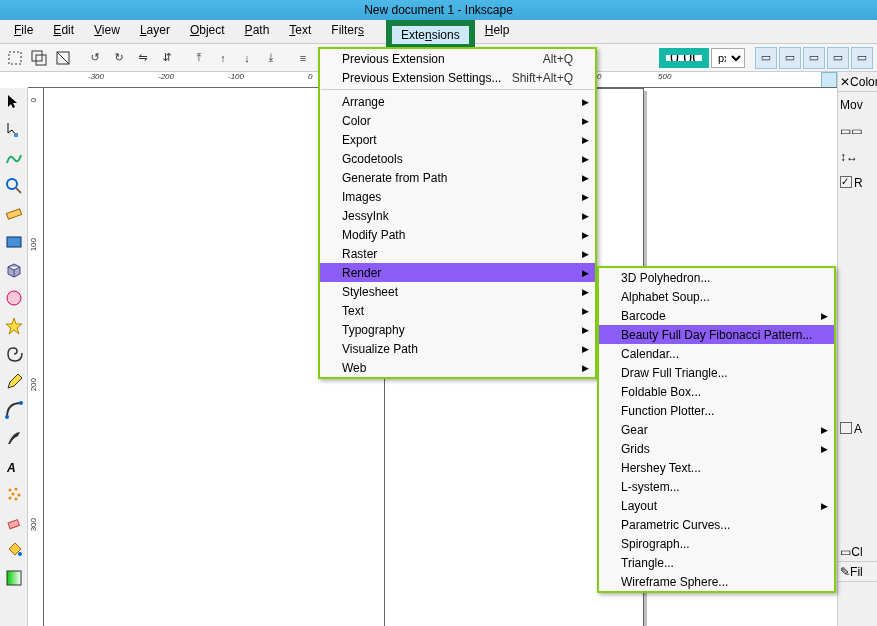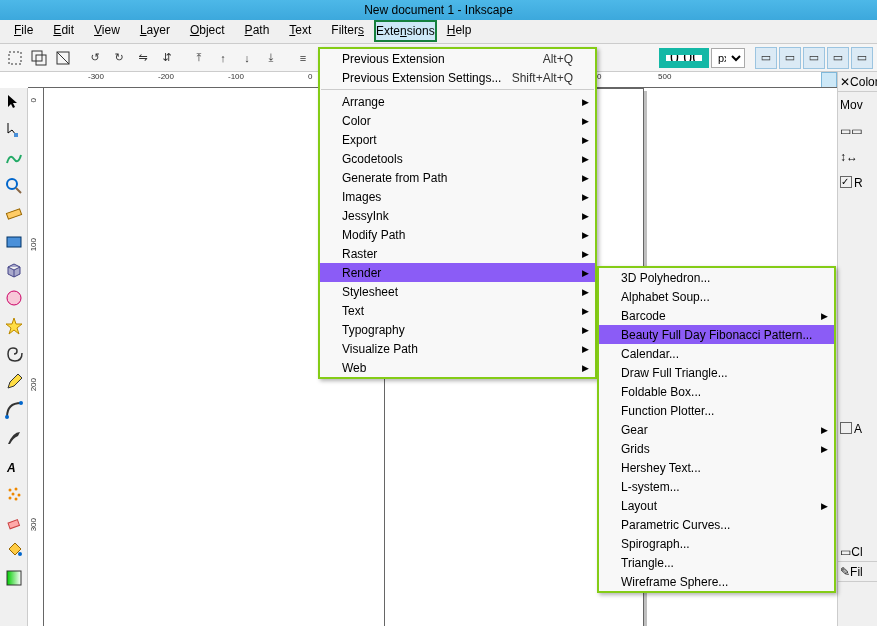--- a/index.html
+++ b/index.html
@@ -3,31 +3,31 @@
 <meta charset="utf-8">
 <style>
 * { margin: 0; padding: 0; box-sizing: border-box; font-family: "Segoe UI", Tahoma, sans-serif; font-size: 12px; }
 body { width: 877px; height: 626px; overflow: hidden; background: #fff; position: relative; }
 
 .titlebar { height: 20px; background: linear-gradient(#4db8e8,#3ca8dc); color: #000; display: flex; align-items: center; justify-content: center; position: relative; }
 .titlebar .title { font-size: 12px; }
 
 .menubar { height: 24px; background: #f0f0f0; border-bottom: 1px solid #ccc; display: flex; align-items: flex-start; padding: 0 4px; }
 .menubar .mitem { padding: 3px 10px; cursor: default; }
-.menubar .mitem.open { background: #cde8f7; border: 2px solid #15803d; padding: 2px 0; }
+.menubar .mitem.open { background: #cde8f7; border: 6px solid #15803d; padding: 2px 9px; margin-left: 12px; }
 .menubar .mitem u { text-decoration: underline; }
 
 .toolbar { height: 28px; background: #f5f5f5; border-bottom: 1px solid #ccc; display: flex; align-items: center; padding: 0 4px; gap: 2px; }
 .tbtn { width: 22px; height: 22px; border: 1px solid transparent; display: flex; align-items: center; justify-content: center; font-size: 11px; color: #333; }
 .tsep { width: 6px; }
 .tinput { width: 50px; height: 20px; border: 7px solid #14b8a6; background: #fff; padding: 0 4px; font-size: 16px; text-align: right; }
 .tselect { width: 34px; height: 20px; border: 1px solid #aaa; background: #fff; font-size: 11px; padding: 0 2px; }
 .tbtn.blue { background: #dbeaf5; border: 1px solid #9bc4e0; }
 
-.ruler-h { position: absolute; top: 72px; left: 28px; right: 40px; height: 16px; background: #fff; border-bottom: 1px solid #666; font-size: 8px; color: #333; overflow: hidden; }
+.ruler-h { position: absolute; top: 72px; left: 28px; right: 40px; height: 16px; background: #fff; border-bottom: 1px solid #666; font-size: 8px; color: #333; overflow: hidden; font-style: italic; }
 .ruler-h .tick { position: absolute; top: 0; font-size: 8px; }
 .ruler-h .sqbtn { position: absolute; right: 0; top: 0; width: 16px; height: 16px; background: #cde8f7; border: 1px solid #7fb8da; }
 
 .toolbox { position: absolute; top: 88px; left: 0; width: 28px; bottom: 0; background: #f0f0f0; border-right: 1px solid #ccc; display: flex; flex-direction: column; gap: 4px; padding: 2px; }
 .tool { width: 24px; height: 24px; display: flex; align-items: center; justify-content: center; }
 .tool svg { width: 18px; height: 18px; }
 
 .ruler-v { position: absolute; top: 88px; left: 28px; width: 16px; bottom: 0; background: #fff; border-right: 1px solid #666; font-size: 8px; color: #333; overflow: hidden; }
 .ruler-v .vtick { position: absolute; left: 1px; font-size: 8px; writing-mode: vertical-rl; transform: rotate(180deg); }
 

